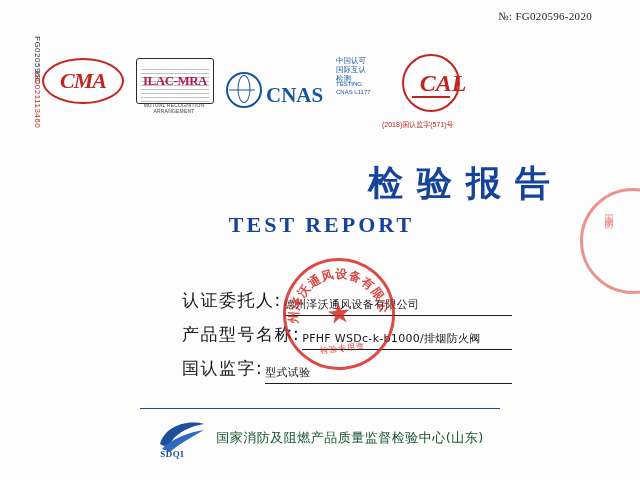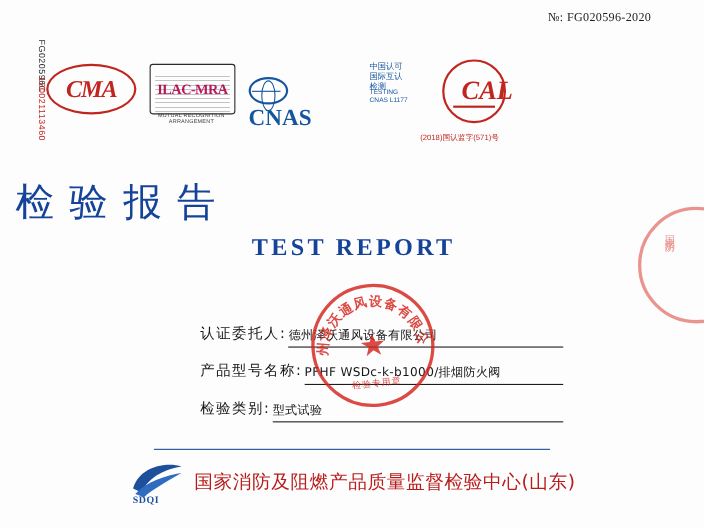--- a/index.html
+++ b/index.html
@@ -139,26 +139,25 @@
       rgba(255,255,255,0) 1px,
       rgba(255,255,255,0) 4px
     );
     opacity: 0.5;
   }
 
   
   .cnas {
     position: absolute;
     left: 212px;
-    top: 34px;
+    top: 22px;
     width: 104px;
     height: 50px;
     display: flex;
-    align-items: flex-start;
-    flex-direction: column;
+    align-items: flex-end;
   }
   .cnas .globe {
     width: 32px;
     height: 32px;
     border-radius: 50%;
     border: 2px solid #14559e;
     position: relative;
     margin-right: 4px;
     background: #ffffff;
   }
@@ -252,23 +251,23 @@
     color: #c0261f;
     white-space: nowrap;
   }
 
   
   .title-cn {
     position: absolute;
     top: 160px;
     left: 0;
     width: 564px;
-    text-align: left;
+    text-align: right;
     font-family: "DejaVu Serif", serif;
-    font-weight: normal;
+    font-weight: bold;
     font-size: 35px;
     letter-spacing: 14px;
     color: #15439a;
     text-indent: 14px;
   }
   .title-en {
     position: absolute;
     top: 212px;
     left: 0;
     width: 640px;
@@ -289,21 +288,21 @@
     width: 330px;
   }
   .field {
     position: relative;
     height: 34px;
     display: flex;
     align-items: flex-end;
   }
   .field .lbl {
     font-family: "DejaVu Sans", sans-serif;
-    font-size: 13px;
+    font-size: 17px;
     color: #16161a;
     letter-spacing: 1.5px;
     padding-bottom: 4px;
     white-space: nowrap;
     flex: 0 0 auto;
   }
   .field .val-wrap {
     flex: 1 1 auto;
     border-bottom: 1px solid #1d1d1d;
     padding-bottom: 3px;
@@ -422,22 +421,22 @@
     left: 4px;
     bottom: -1px;
     font-family: "Liberation Serif", serif;
     font-weight: bold;
     font-size: 9px;
     color: #1d4f9c;
     letter-spacing: 0.5px;
   }
   .footer-text .line1 {
     font-family: "DejaVu Sans", sans-serif;
-    font-size: 17px;
-    color: #b91c1c;
+    font-size: 13px;
+    color: #14532d;
     letter-spacing: 0.5px;
     white-space: nowrap;
   }
   .footer-text .line2 {
     font-family: "Liberation Serif", serif;
     font-size: 7.5px;
     color: #1d4f9c;
     letter-spacing: 0.1px;
     white-space: nowrap;
     margin-top: 3px;
@@ -503,21 +502,21 @@
         <div class="val">德州泽沃通风设备有限公司</div>
       </div>
     </div>
     <div class="field">
       <div class="lbl">产品型号名称:</div>
       <div class="val-wrap">
         <div class="val">PFHF WSDc-k-b1000/排烟防火阀</div>
       </div>
     </div>
     <div class="field">
-      <div class="lbl">检验类别:</div>
+      <div class="lbl">国认监字:</div>
       <div class="val-wrap">
         <div class="val">型式试验</div>
       </div>
     </div>
   </div>
 
   <div class="seal">
     <div class="outer"></div>
     <svg class="arc" viewBox="0 0 112 112">
       <path id="arcpath" d="M 14,62 A 42,42 0 0 1 98,62" fill="none"></path>

